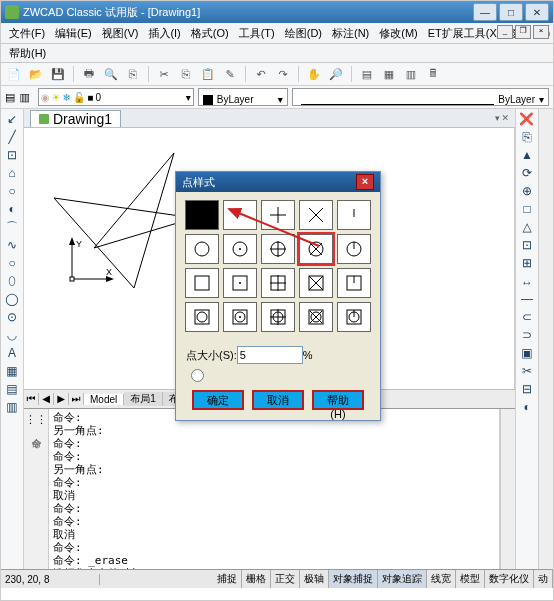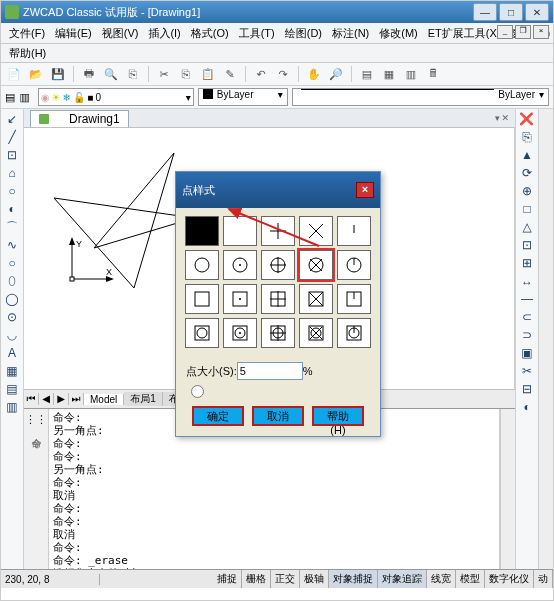--- a/index.html
+++ b/index.html
@@ -10,47 +10,47 @@
 .titlebar .b{width:22px;height:16px;background:#dce6f1;color:#234;border:1px solid #7a9cc0;border-radius:2px;display:flex;align-items:center;justify-content:center;font-size:10px}
 .menubar{height:20px;background:#f2f4f6;border-bottom:1px solid #c9c9c9;display:flex;align-items:center;padding:0 4px;gap:2px;position:relative}
 .menubar span{padding:1px 4px;white-space:nowrap}
 .mdi{position:absolute;right:4px;top:2px;display:flex;gap:2px}
 .mdi .b{width:14px;height:12px;border:1px solid #888;background:#eee;font-size:8px;text-align:center;line-height:10px}
 .toolbar{height:22px;background:#f6f7f9;border-bottom:1px solid #d0d0d0;display:flex;align-items:center;padding:0 4px;gap:4px}
 .toolbar .tb{width:16px;height:16px;border:1px solid transparent;display:flex;align-items:center;justify-content:center;font-size:11px;color:#555}
 .toolbar .sep{width:1px;height:16px;background:#ccc;margin:0 2px}
 .propbar{height:22px;background:#f6f7f9;border-bottom:1px solid #d0d0d0;display:flex;align-items:center;padding:0 4px;gap:4px}
 .layerbox{display:flex;align-items:center;border:1px solid #999;background:#fff;height:16px;flex:0 0 150px;padding:0 2px;font-size:10px;gap:2px}
-.fld{border:1px solid #999;background:#fff;height:16px;padding:0 4px;display:flex;align-items:flex-start;font-size:10px}
+.fld{border:1px solid #999;background:#fff;height:16px;padding:0 4px;display:flex;align-items:flex-end;font-size:10px}
 .body{position:relative;height:460px;display:flex}
 .vtool{width:22px;background:#f6f7f9;border-right:1px solid #d0d0d0;display:flex;flex-direction:column;align-items:center;padding-top:2px;gap:2px}
 .vtool.right{border-right:none;border-left:1px solid #d0d0d0}
 .vt{width:16px;height:16px;color:#246;font-size:12px;display:flex;align-items:center;justify-content:center}
 .canvaswrap{flex:1;display:flex;flex-direction:column}
 .doctab{height:18px;background:#e8ecf0;border-bottom:1px solid #c0c0c0;display:flex;align-items:center;padding-left:6px;position:relative}
-.doctab .tab{background:#fff;border:1px solid #9ab;border-bottom:none;height:16px;padding:0 8px;display:flex;align-items:center;gap:20px;font-size:12px}
+.doctab .tab{background:#fff;border:1px solid #9ab;border-bottom:none;height:16px;padding:0 8px;display:flex;align-items:center;gap:4px;font-size:14px}
 .doctab .tico{width:10px;height:10px;background:#6ab04c;border-radius:1px}
 .doctab .close{position:absolute;right:6px;display:flex;gap:2px;font-size:9px;color:#666}
 .canvas{flex:1;background:#fff;position:relative;border-right:1px solid #ccc}
 .ucs{position:absolute;left:40px;bottom:100px}
 .modeltabs{height:18px;background:#ececec;border-top:1px solid #c0c0c0;display:flex;align-items:center;font-size:10px}
 .modeltabs .nav{display:flex}
 .modeltabs .nav span{width:14px;text-align:center;border-right:1px solid #bbb}
 .modeltabs .mt{padding:0 6px;border-right:1px solid #bbb;background:#fff}
 .modeltabs .mt.inactive{background:#ddd}
 .cmdwin{height:160px;border-top:1px solid #999;display:flex}
 .cmdwin .grip{width:24px;background:#f0f0f0;border-right:1px solid #ccc;display:flex;flex-direction:column;align-items:center;justify-content:flex-start;gap:4px;padding-top:4px}
 .cmdwin .log{flex:1;background:#fff;font-family:SimSun,monospace;font-size:11px;padding:2px 4px;overflow:hidden;border-right:1px solid #ccc;white-space:pre;line-height:13px}
 .statusbar{height:18px;background:#e8e8e8;border-top:1px solid #999;display:flex;align-items:center;font-size:10px}
 .statusbar .coord{width:90px;border-right:1px solid #aaa;padding:0 4px}
 .statusbar .sbtn{padding:0 4px;border-right:1px solid #aaa;height:100%;display:flex;align-items:center;white-space:nowrap}
 .statusbar .sbtn.on{background:#cfd9e6}
 
 .dialog{position:absolute;left:174px;top:170px;width:204px;background:#ece9d8;border:1px solid #6b8db3;box-shadow:2px 2px 6px rgba(0,0,0,.3)}
-.dlg-title{height:36px;background:linear-gradient(#2b6cb0,#1e4e82);color:#fff;display:flex;align-items:center;padding:0 6px;font-size:11px}
+.dlg-title{height:20px;background:linear-gradient(#2b6cb0,#1e4e82);color:#fff;display:flex;align-items:center;padding:0 6px;font-size:11px}
 .dlg-title .x{margin-left:auto;width:16px;height:14px;background:#c33;color:#fff;text-align:center;line-height:12px;font-weight:bold;border:1px solid #800}
 .grid5{display:grid;grid-template-columns:repeat(5,34px);grid-auto-rows:30px;gap:4px;padding:8px;justify-content:center}
 .cell{border:1px solid #666;background:#fff;display:flex;align-items:center;justify-content:center;position:relative}
 .cell.sel{outline:2px solid #e03030}
 .cell.filled{background:#000}
 .dlg-body{padding:4px 10px 10px}
 .dlg-row{display:flex;align-items:center;font-size:11px;margin:2px 0}
 .dlg-row input[type=text]{border:1px solid #7a9cc0;height:16px;width:60px;font-size:11px;padding:0 2px}
 .dlg-btns{display:flex;gap:8px;justify-content:center;margin-top:8px}
 .dlg-btns button{width:52px;height:20px;font-size:11px;background:#0ea5e9;border:2px solid #b91c1c}

